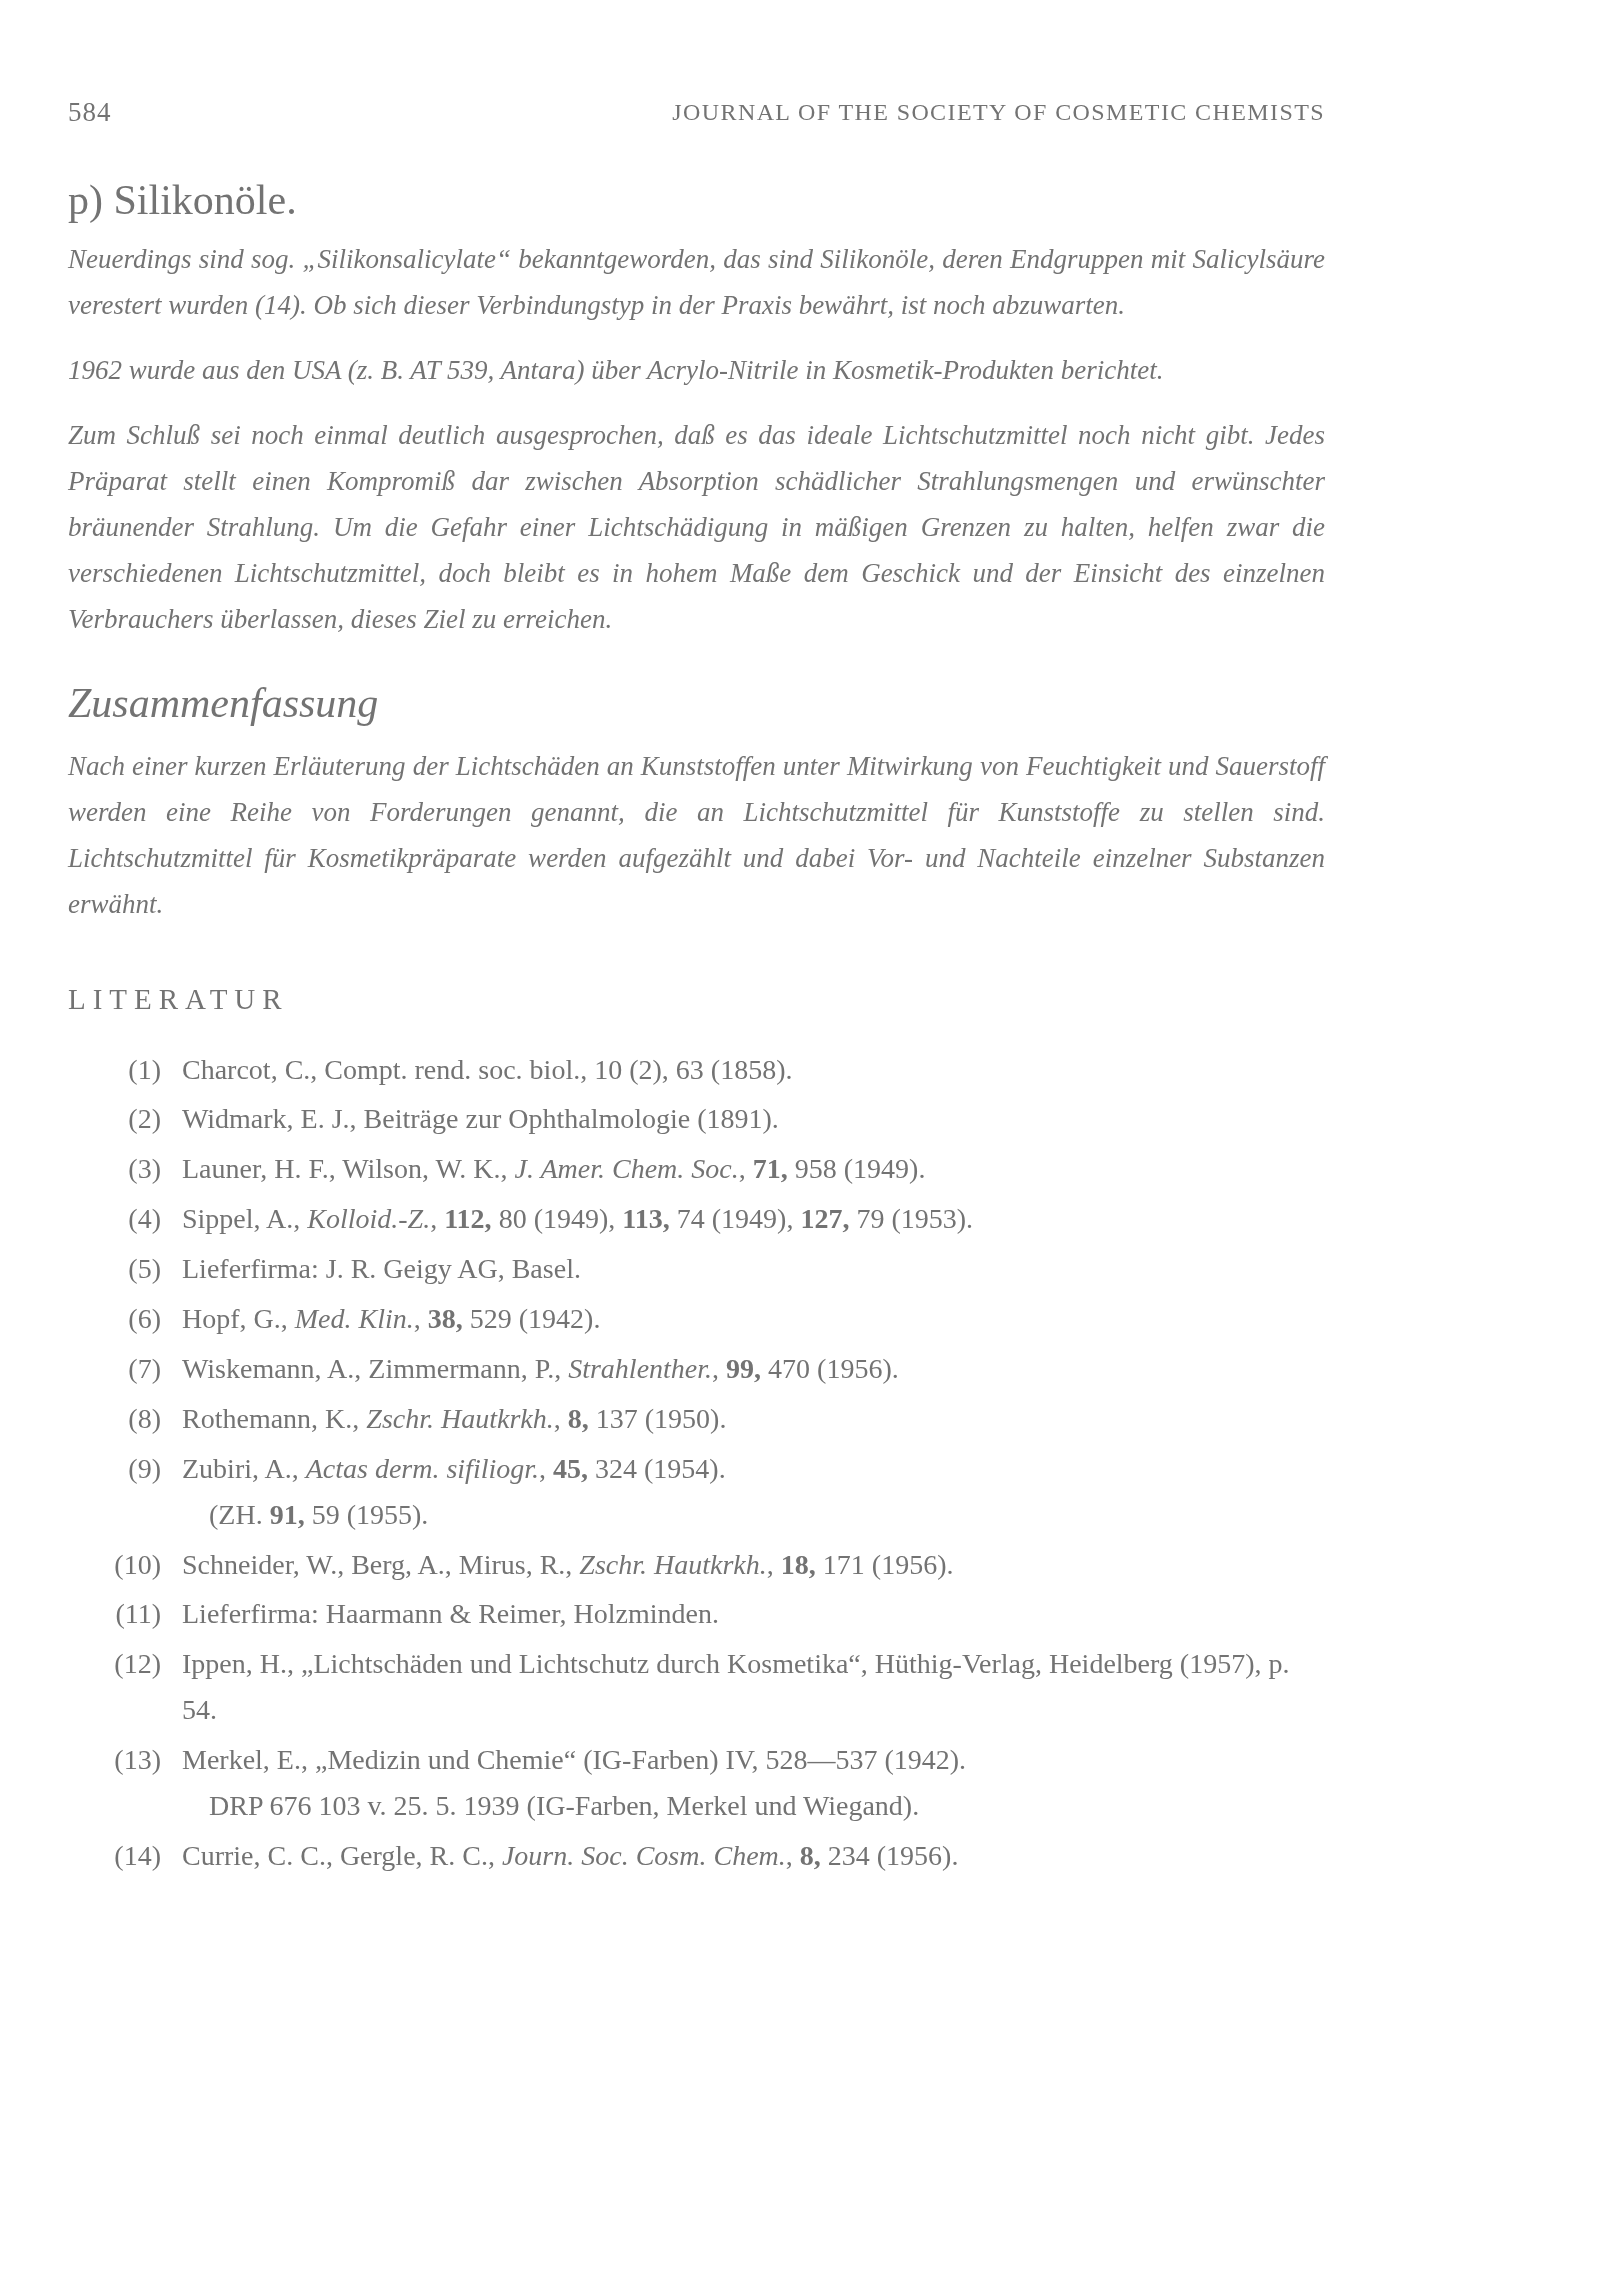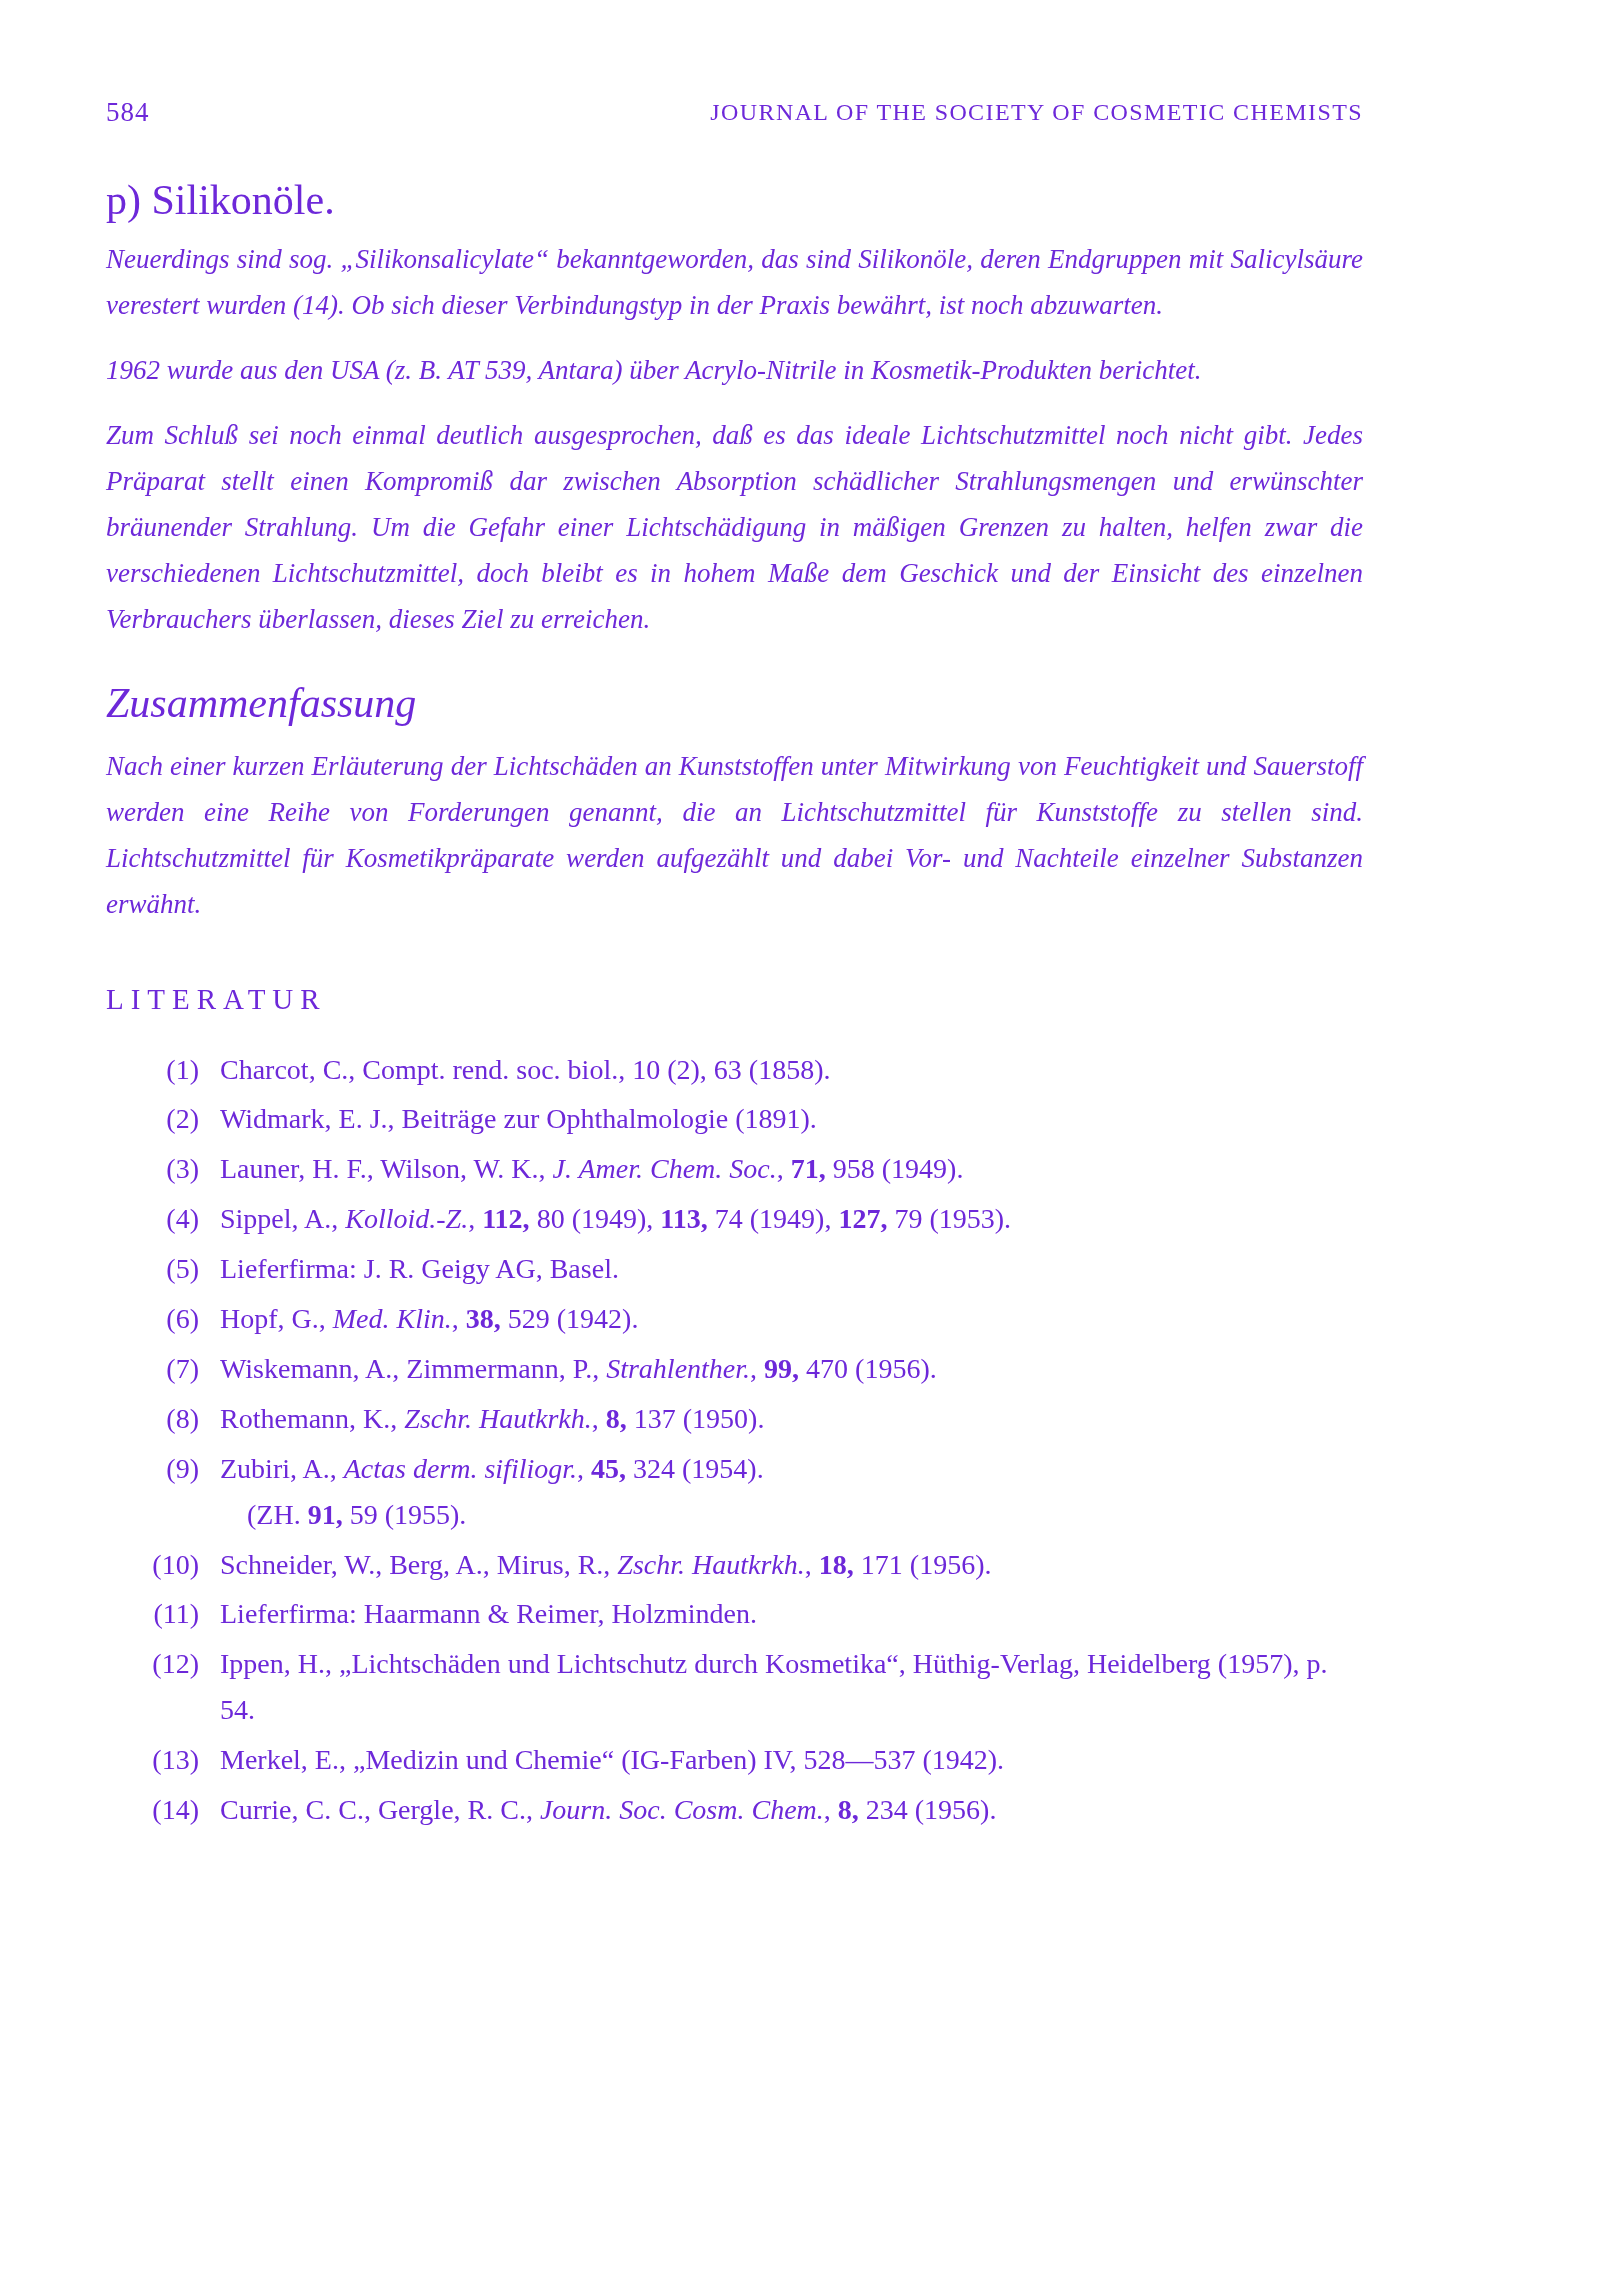--- a/index.html
+++ b/index.html
@@ -5,24 +5,24 @@
   html, body {
     margin: 0;
     padding: 0;
     background: #f4f2ee;
   }
   .page {
     position: relative;
     width: 1606px;
     height: 2293px;
     background: #ffffff;
-    color: #6d28d9;
+    color: #737373;
     font-family: "Liberation Serif", "DejaVu Serif", serif;
     box-sizing: border-box;
-    padding: 97px 199px 0 106px;
+    padding: 97px 199px 0 68px;
     overflow: hidden;
   }
   .content { width: 1257px; }
 
   .page-header {
     position: relative;
     height: 31px;
     margin-bottom: 48px;
   }
   .page-num {
@@ -180,20 +180,21 @@
         <div class="ref-line">
           <span class="ref-num">(12)</span>
           <span class="ref-text"><span>Ippen, H., „Lichtschäden und Lichtschutz durch Kosmetika“, Hüthig-Verlag, Heidelberg (1957), p. 54.</span></span>
         </div>
       </li>
       <li>
         <div class="ref-line">
           <span class="ref-num">(13)</span>
           <span class="ref-text"><span>Merkel, E., „Medizin und Chemie“ (IG-Farben) IV, 528—537 (1942).</span></span>
         </div>
+        <div class="ref-cont"><span>DRP 676 103 v. 25. 5. 1939 (IG-Farben, Merkel und Wiegand).</span></div>
       </li>
       <li>
         <div class="ref-line">
           <span class="ref-num">(14)</span>
           <span class="ref-text"><span>Currie, C. C., Gergle, R. C., </span><span class="it">Journ. Soc. Cosm. Chem.</span><span>, </span><span class="bd">8,</span><span> 234 (1956).</span></span>
         </div>
       </li>
     </ol>
 
   </div>

